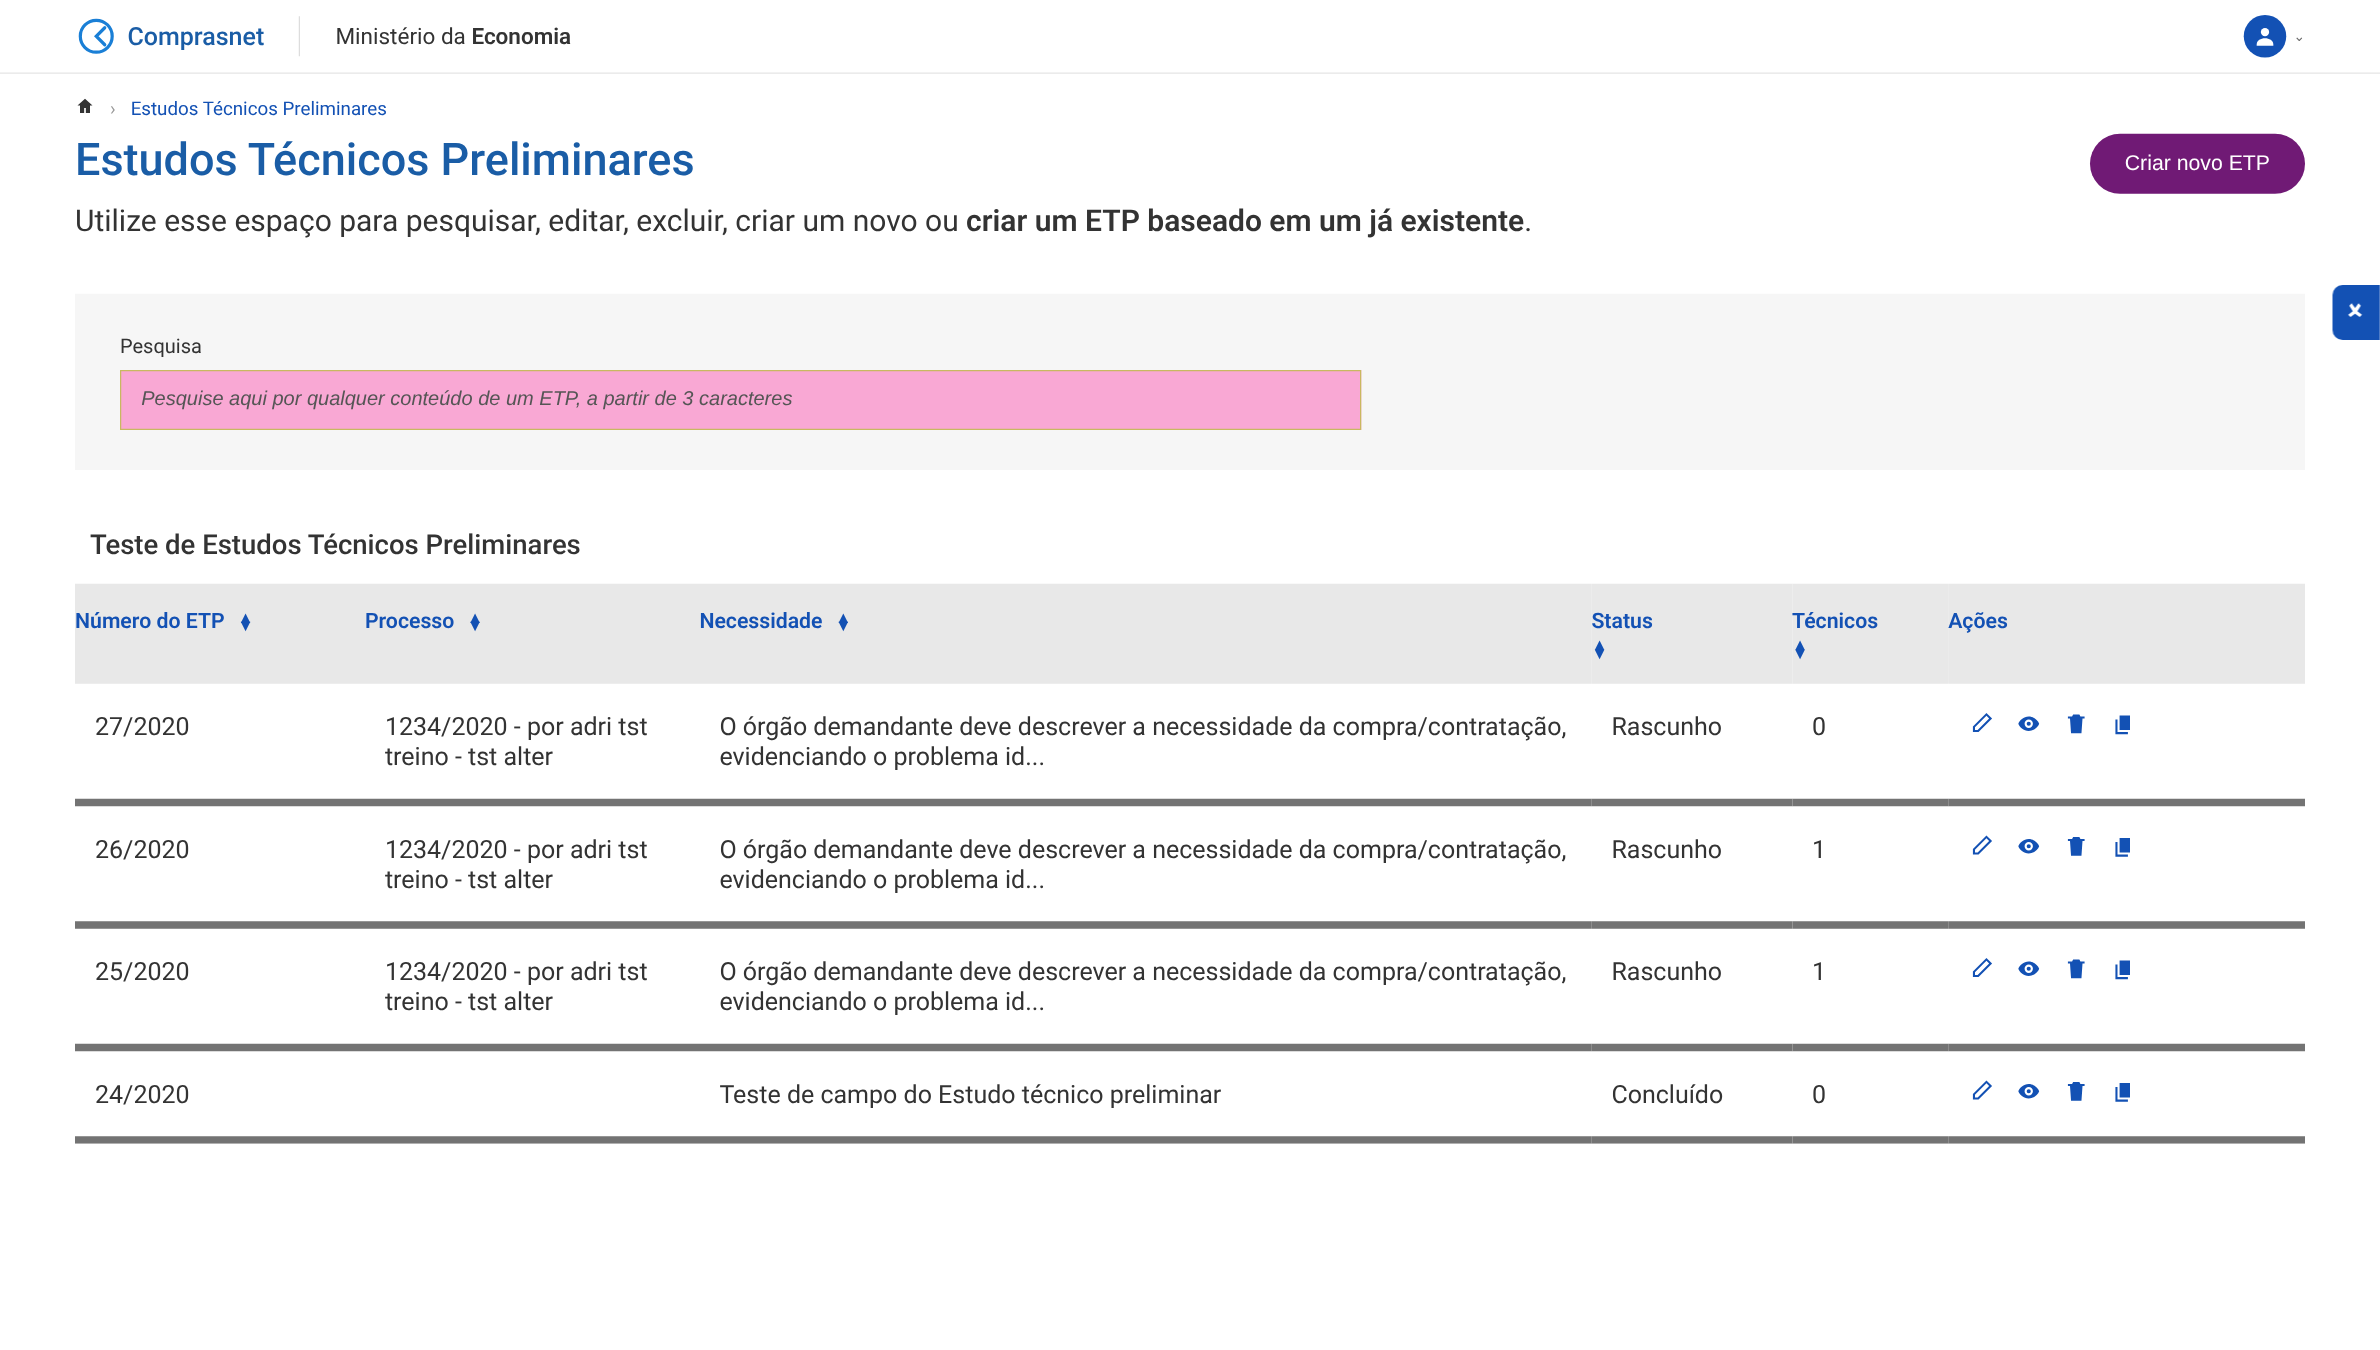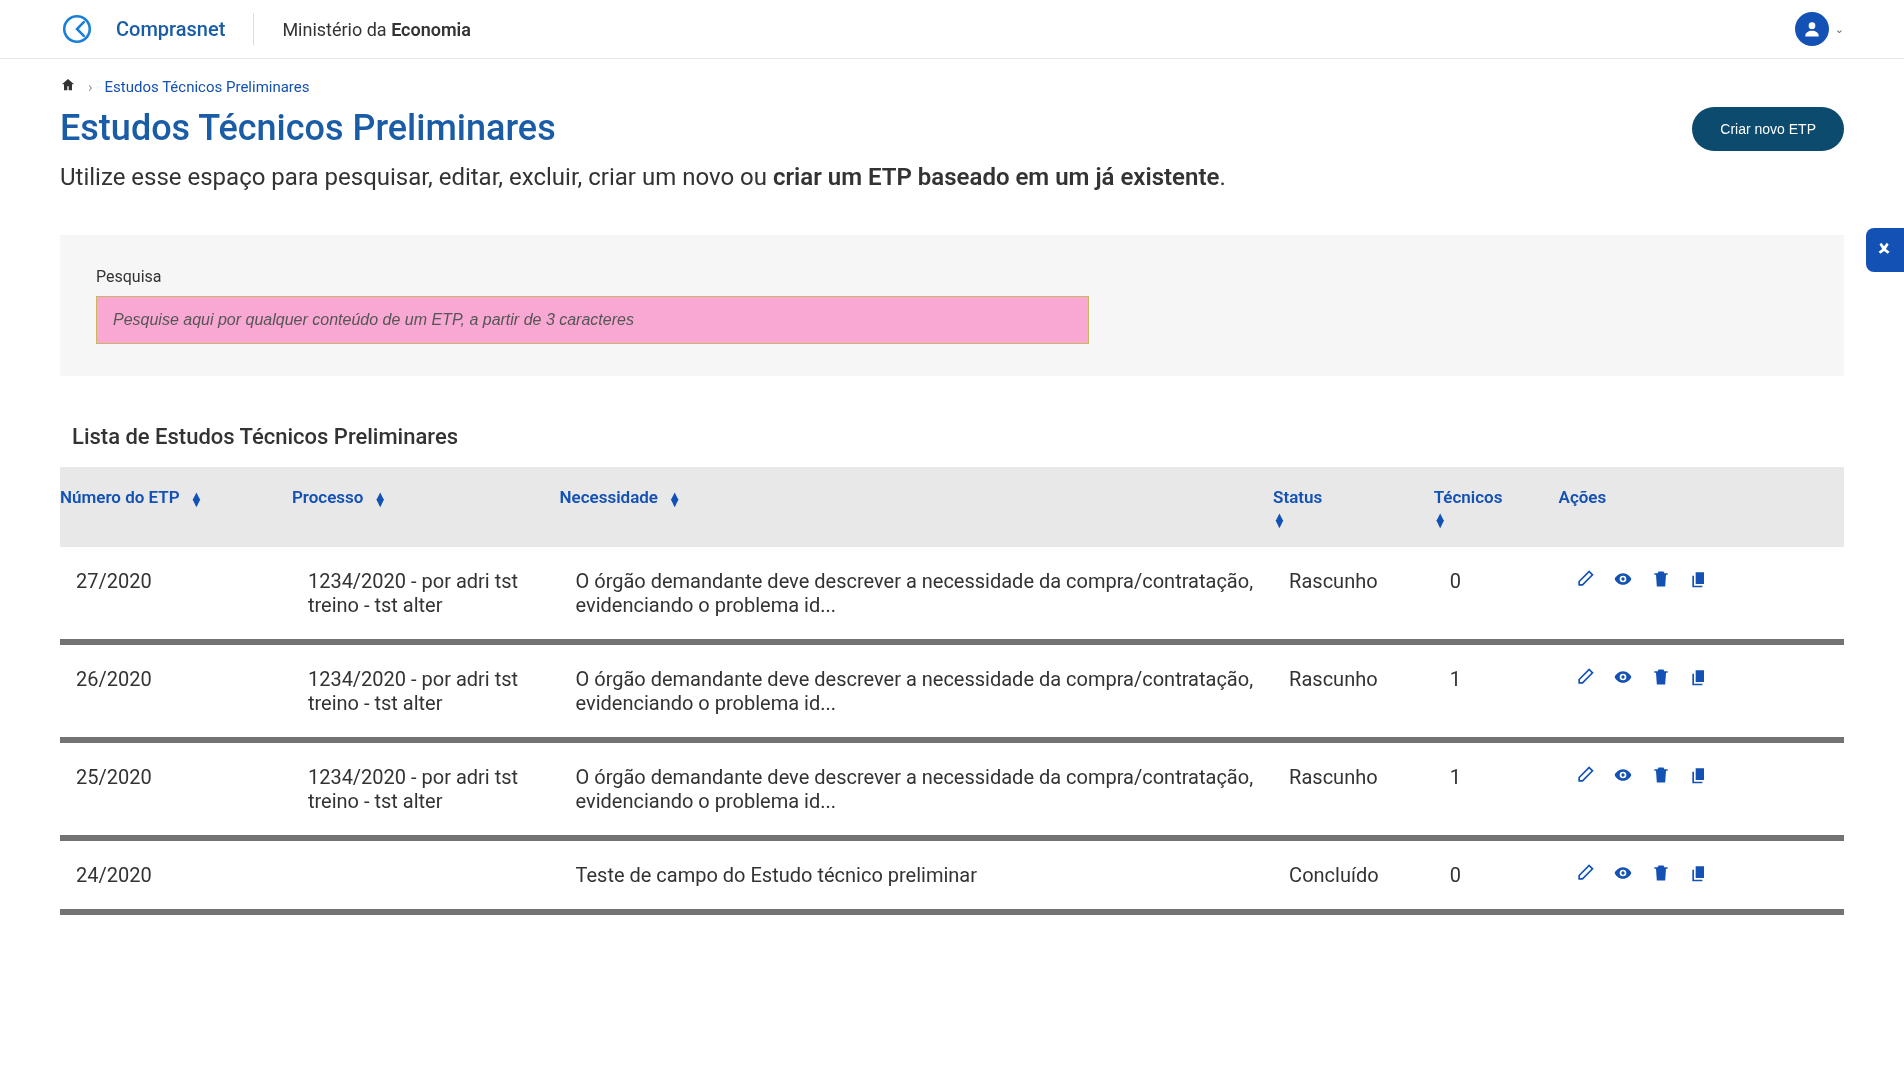--- a/index.html
+++ b/index.html
@@ -1,39 +1,39 @@
 <!DOCTYPE html>
 <html><head>
 <meta charset="utf-8">
 <style>
 * { margin: 0; padding: 0; box-sizing: border-box; }
 body { font-family: -apple-system, BlinkMacSystemFont, "Segoe UI", Roboto, Arial, sans-serif; background: #fff; color: #333; }
 
 .header { display: flex; align-items: center; justify-content: space-between; padding: 12px 60px; border-bottom: 1px solid #e5e5e5; }
 .header-left { display: flex; align-items: center; gap: 28px; }
-.logo { display: flex; align-items: center; gap: 22px; font-size: 20px; font-weight: 500; color: #1a5da6; }
+.logo { display: flex; align-items: center; gap: 8px; font-size: 20px; font-weight: 500; color: #1a5da6; }
 .logo-icon { width: 34px; height: 34px; }
 .divider { width: 1px; height: 32px; background: #ddd; }
 .ministry { font-size: 18px; color: #333; }
 .ministry strong { font-weight: 600; }
 .header-right { display: flex; align-items: center; gap: 6px; cursor: pointer; }
 .avatar { width: 34px; height: 34px; border-radius: 50%; background: #1351b4; display: flex; align-items: center; justify-content: center; }
 .caret { font-size: 11px; color: #666; }
 
 .breadcrumb { display: flex; align-items: center; gap: 12px; padding: 18px 60px 0; font-size: 15px; }
 .breadcrumb .home-link { color: #333; }
 .breadcrumb .sep { color: #999; }
 .breadcrumb .crumb-link { color: #1351b4; }
 
 .page-head { display: flex; align-items: flex-start; justify-content: space-between; padding: 10px 60px 20px; }
 .page-head-left { flex: 1; }
 .page-title { font-size: 36px; color: #1a5da6; font-weight: 500; margin-bottom: 10px; }
 .page-desc { font-size: 24px; color: #333; line-height: 1.5; }
 .page-desc strong { font-weight: 600; }
-.btn-primary { background: #0c4a6e; color: #fff; border: none; border-radius: 24px; padding: 14px 28px; font-size: 14px; cursor: pointer; font-weight: 500; }
+.btn-primary { background: #701a75; color: #fff; border: none; border-radius: 24px; padding: 14px 28px; font-size: 17px; cursor: pointer; font-weight: 500; }
 
 .search-panel { margin: 20px 60px; background: #f6f6f6; padding: 32px 36px; }
 .search-label { font-size: 16px; color: #333; margin-bottom: 10px; display: block; }
 .search-input { width: 58%; padding: 14px 16px; font-size: 16px; font-style: italic; border: 1px solid #c9b860; background: #f9a8d4; color: #555; outline: none; }
 .search-input::placeholder { color: #555; font-style: italic; }
 
 .list-title { font-size: 22px; color: #333; font-weight: 500; padding: 28px 72px 18px; }
 
 .table-wrap { margin: 0 60px; }
 table { width: 100%; border-collapse: collapse; }
@@ -100,21 +100,21 @@
     </p>
   </div>
   <button class="btn-primary">Criar novo ETP</button>
 </div>
 
 <div class="search-panel">
   <label class="search-label">Pesquisa</label>
   <input class="search-input" type="text" placeholder="Pesquise aqui por qualquer conteúdo de um ETP, a partir de 3 caracteres" style="">
 </div>
 
-<h2 class="list-title">Lista de Estudos Técnicos Preliminares</h2>
+<h2 class="list-title">Teste de Estudos Técnicos Preliminares</h2>
 
 <div class="table-wrap">
 <table>
   <thead>
     <tr>
       <th class="col-etp">
         <span>Número do ETP</span>
         <span class="sort">
               <span>▲</span>
               <span>▼</span>

